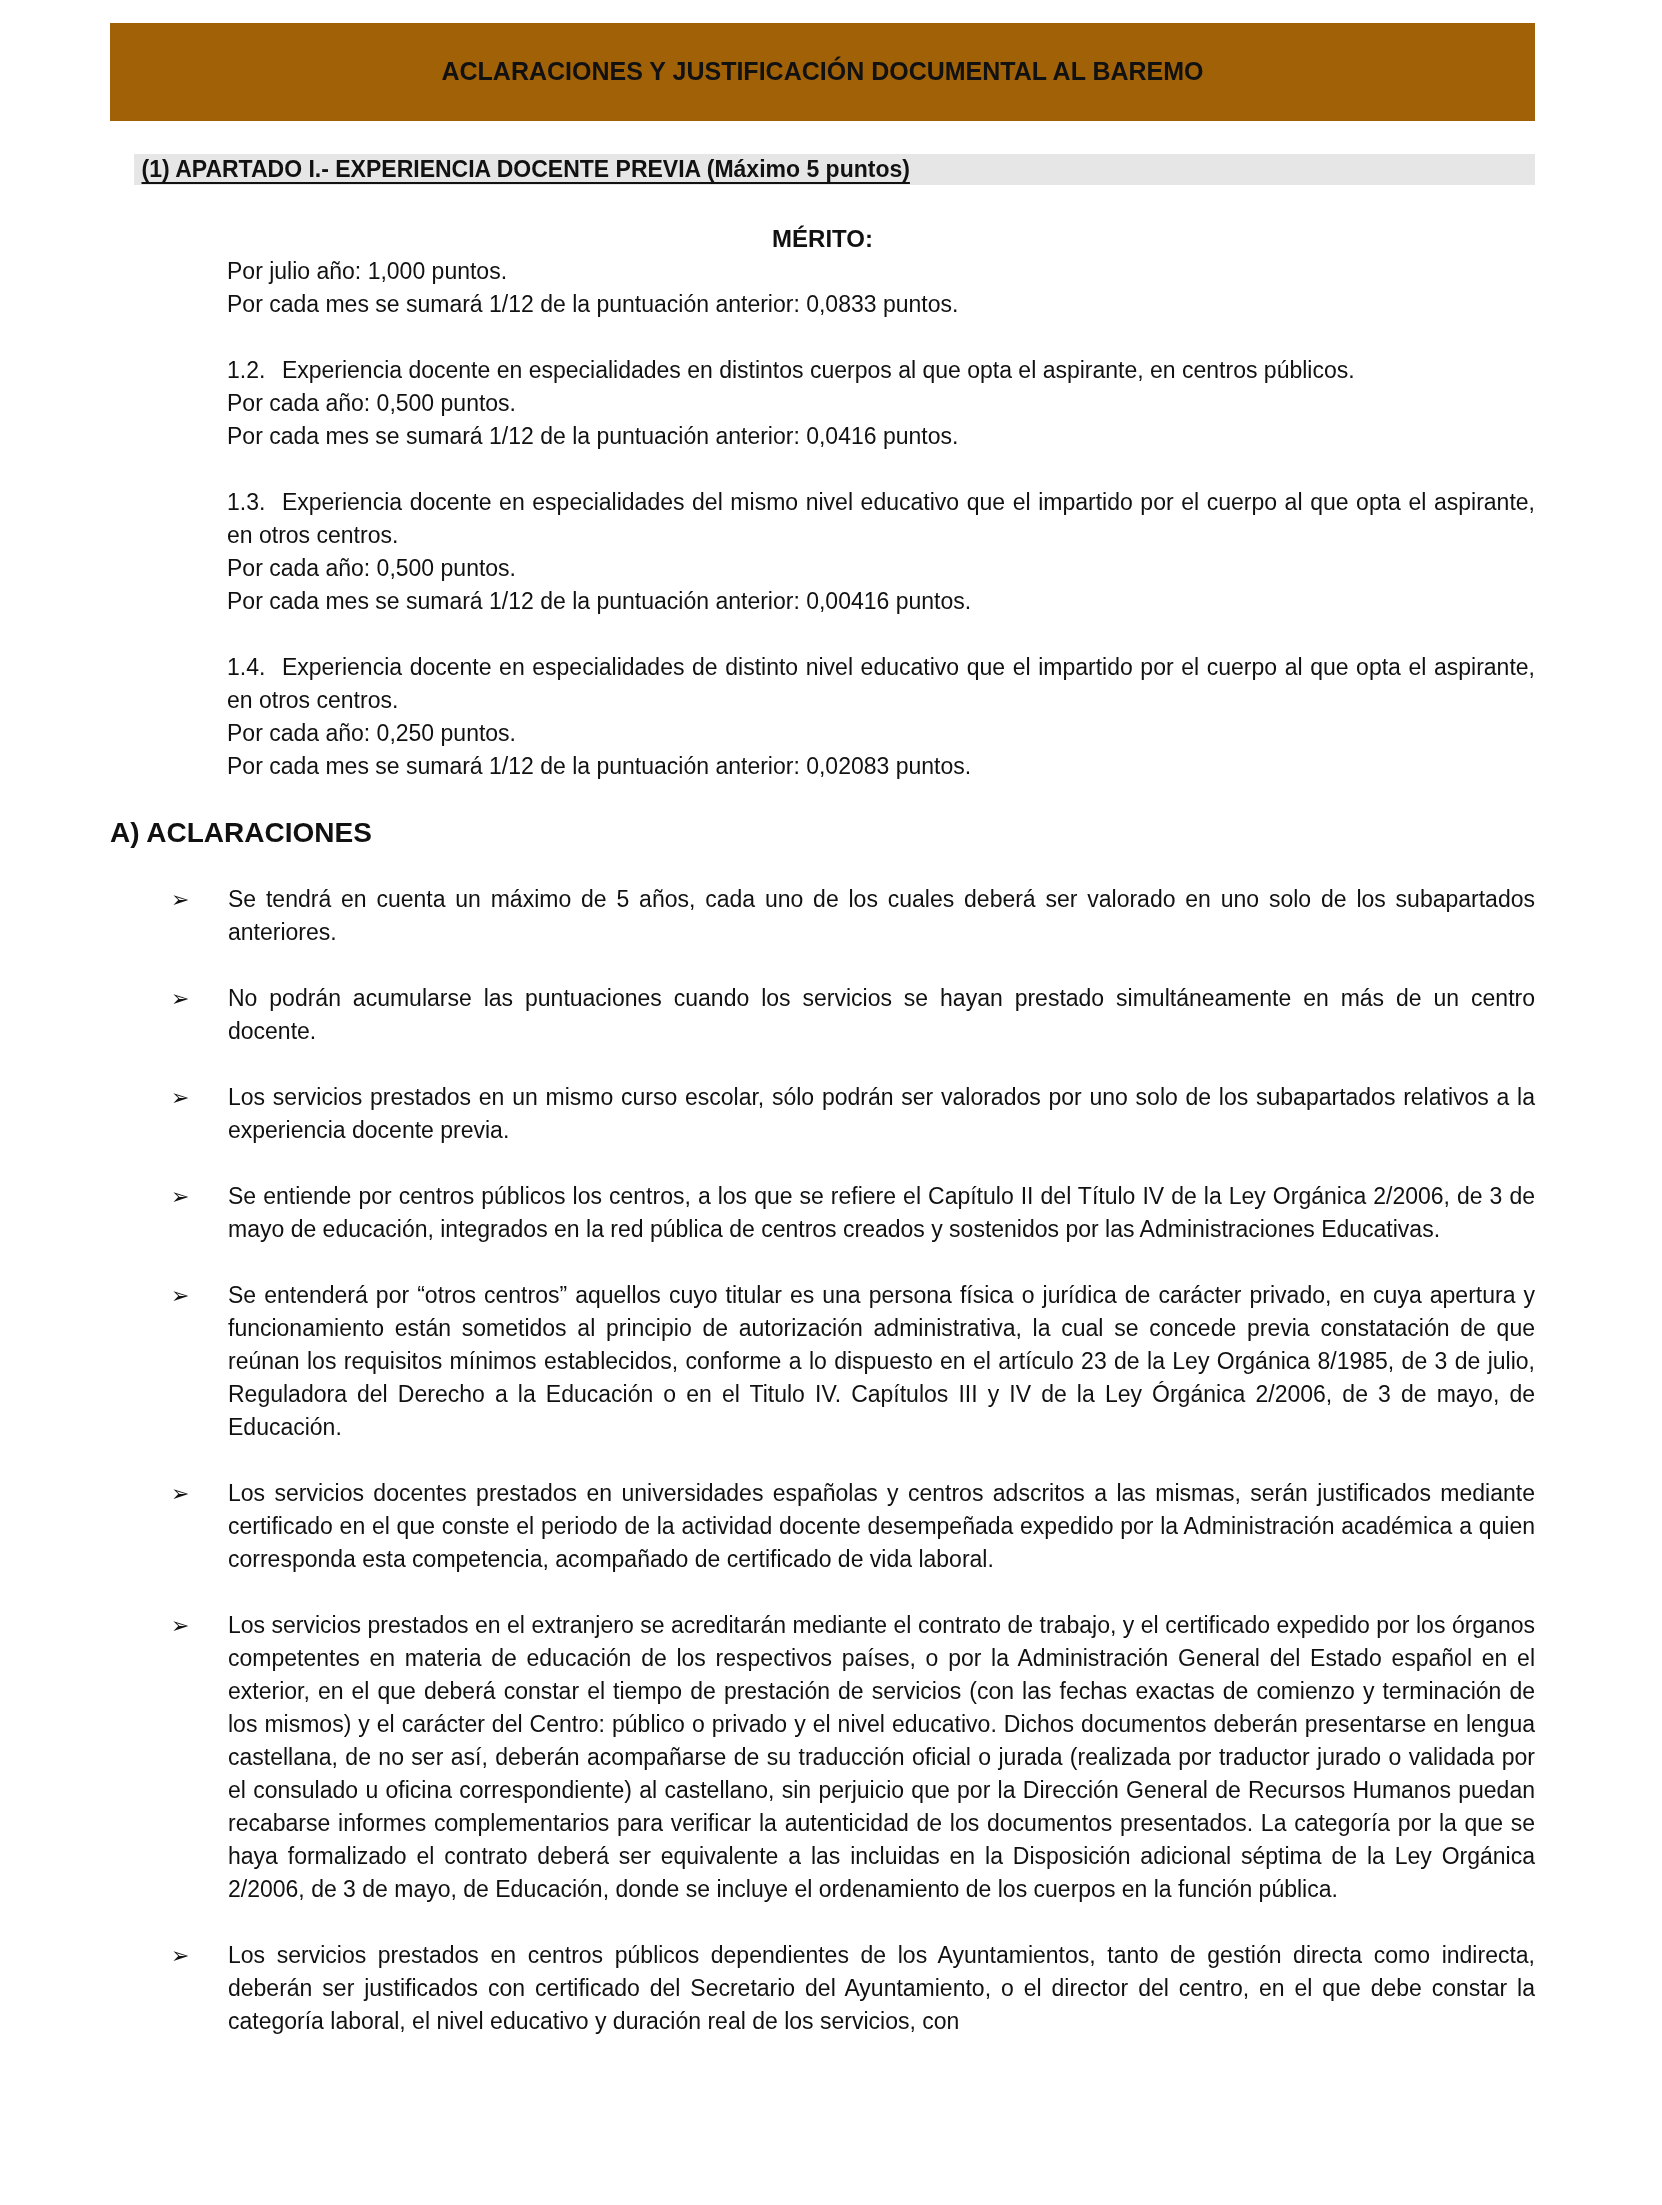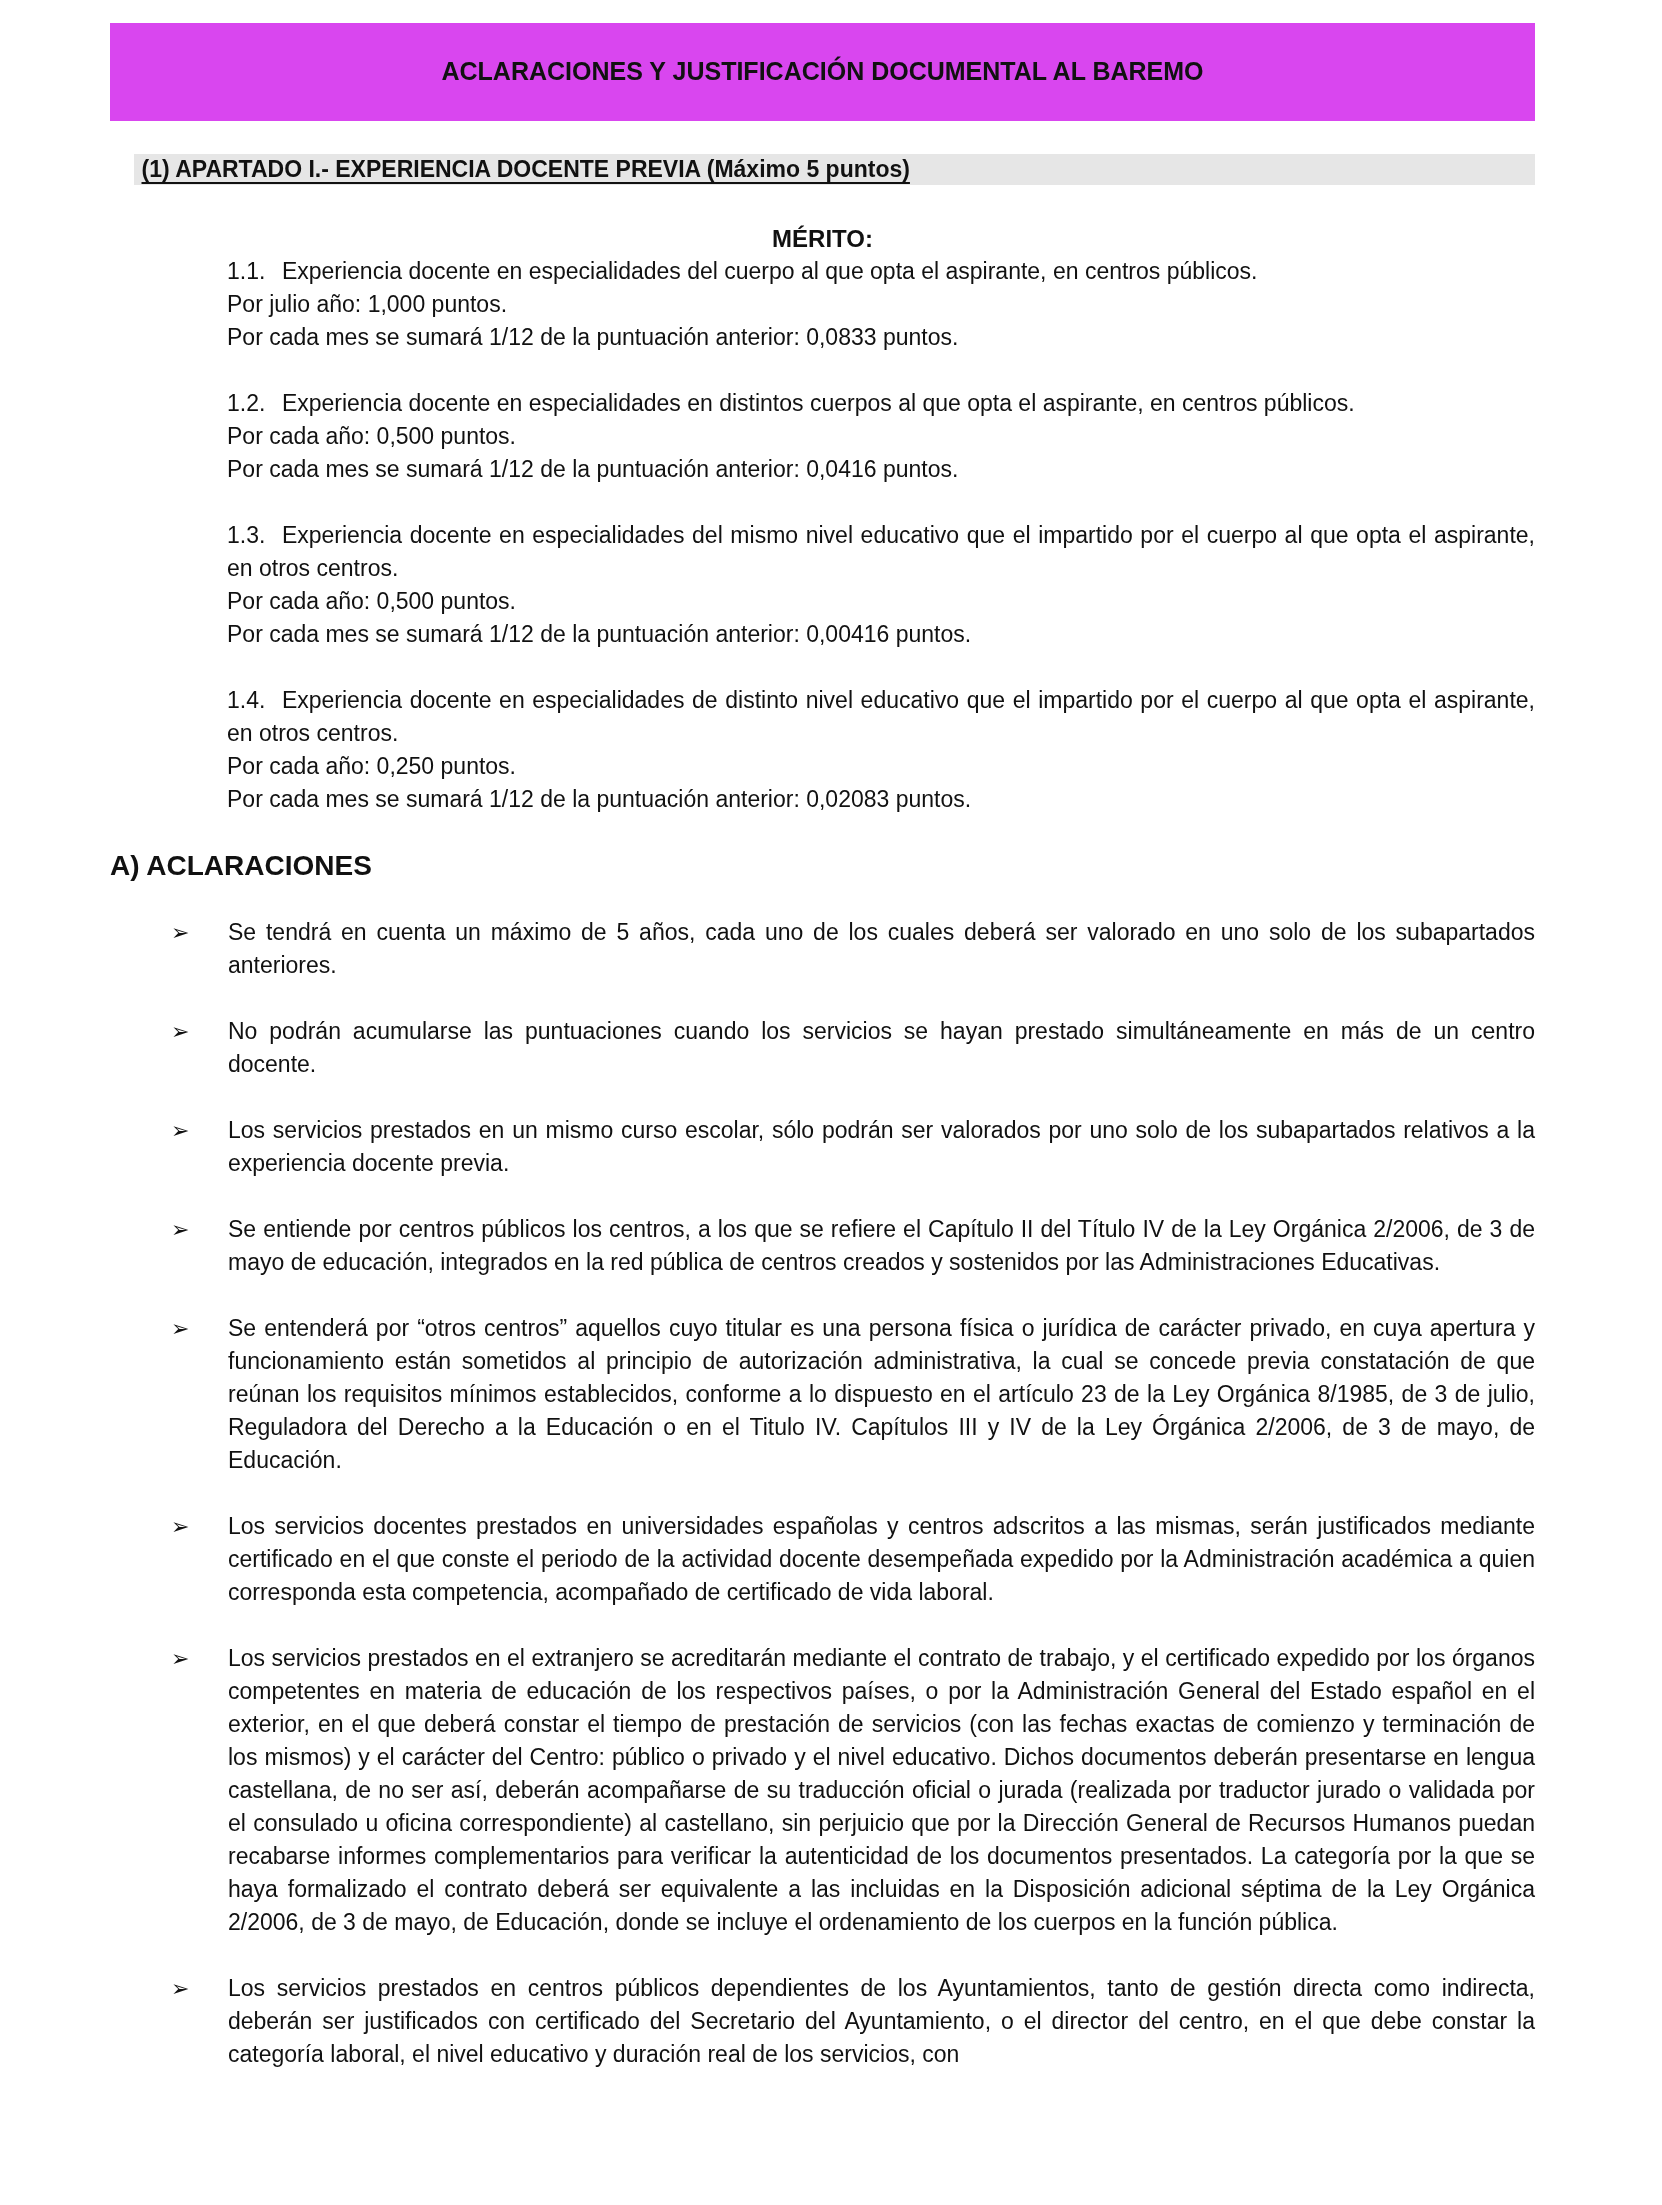--- a/index.html
+++ b/index.html
@@ -92,34 +92,33 @@
     flex: 1 1 auto;
     margin: 0;
     text-align: justify;
   }
 </style>
 </head>
 <body style="color: rgb(17, 17, 17);">
 
 <div class="page">
 
-  <header class="title-box" style="background: #d946ef;">
+  <header class="title-box" style="background: #a16207;">
     <h1 class="doc-title">ACLARACIONES Y JUSTIFICACIÓN DOCUMENTAL AL BAREMO</h1>
   </header>
 
   <div class="section-bar" style="background: rgb(230, 230, 230); margin-left: 24px;">
     <span class="section-heading">(1) APARTADO I.- EXPERIENCIA DOCENTE PREVIA (Máximo 5 puntos)</span>
   </div>
 
   <div class="merito-label">MÉRITO:</div>
 
   <section>
 
     <div class="merit-item">
-      <p><span class="item-num">1.1.</span><span>Experiencia docente en especialidades del cuerpo al que opta el aspirante, en centros públicos.</span></p>
       <p>Por julio año: 1,000 puntos.</p>
       <p>Por cada mes se sumará 1/12 de la puntuación anterior: 0,0833 puntos.</p>
     </div>
 
     <div class="merit-item">
       <p><span class="item-num">1.2.</span><span>Experiencia docente en especialidades en distintos cuerpos al que opta el aspirante, en centros públicos.</span></p>
       <p>Por cada año: 0,500 puntos.</p>
       <p>Por cada mes se sumará 1/12 de la puntuación anterior: 0,0416 puntos.</p>
     </div>
 

